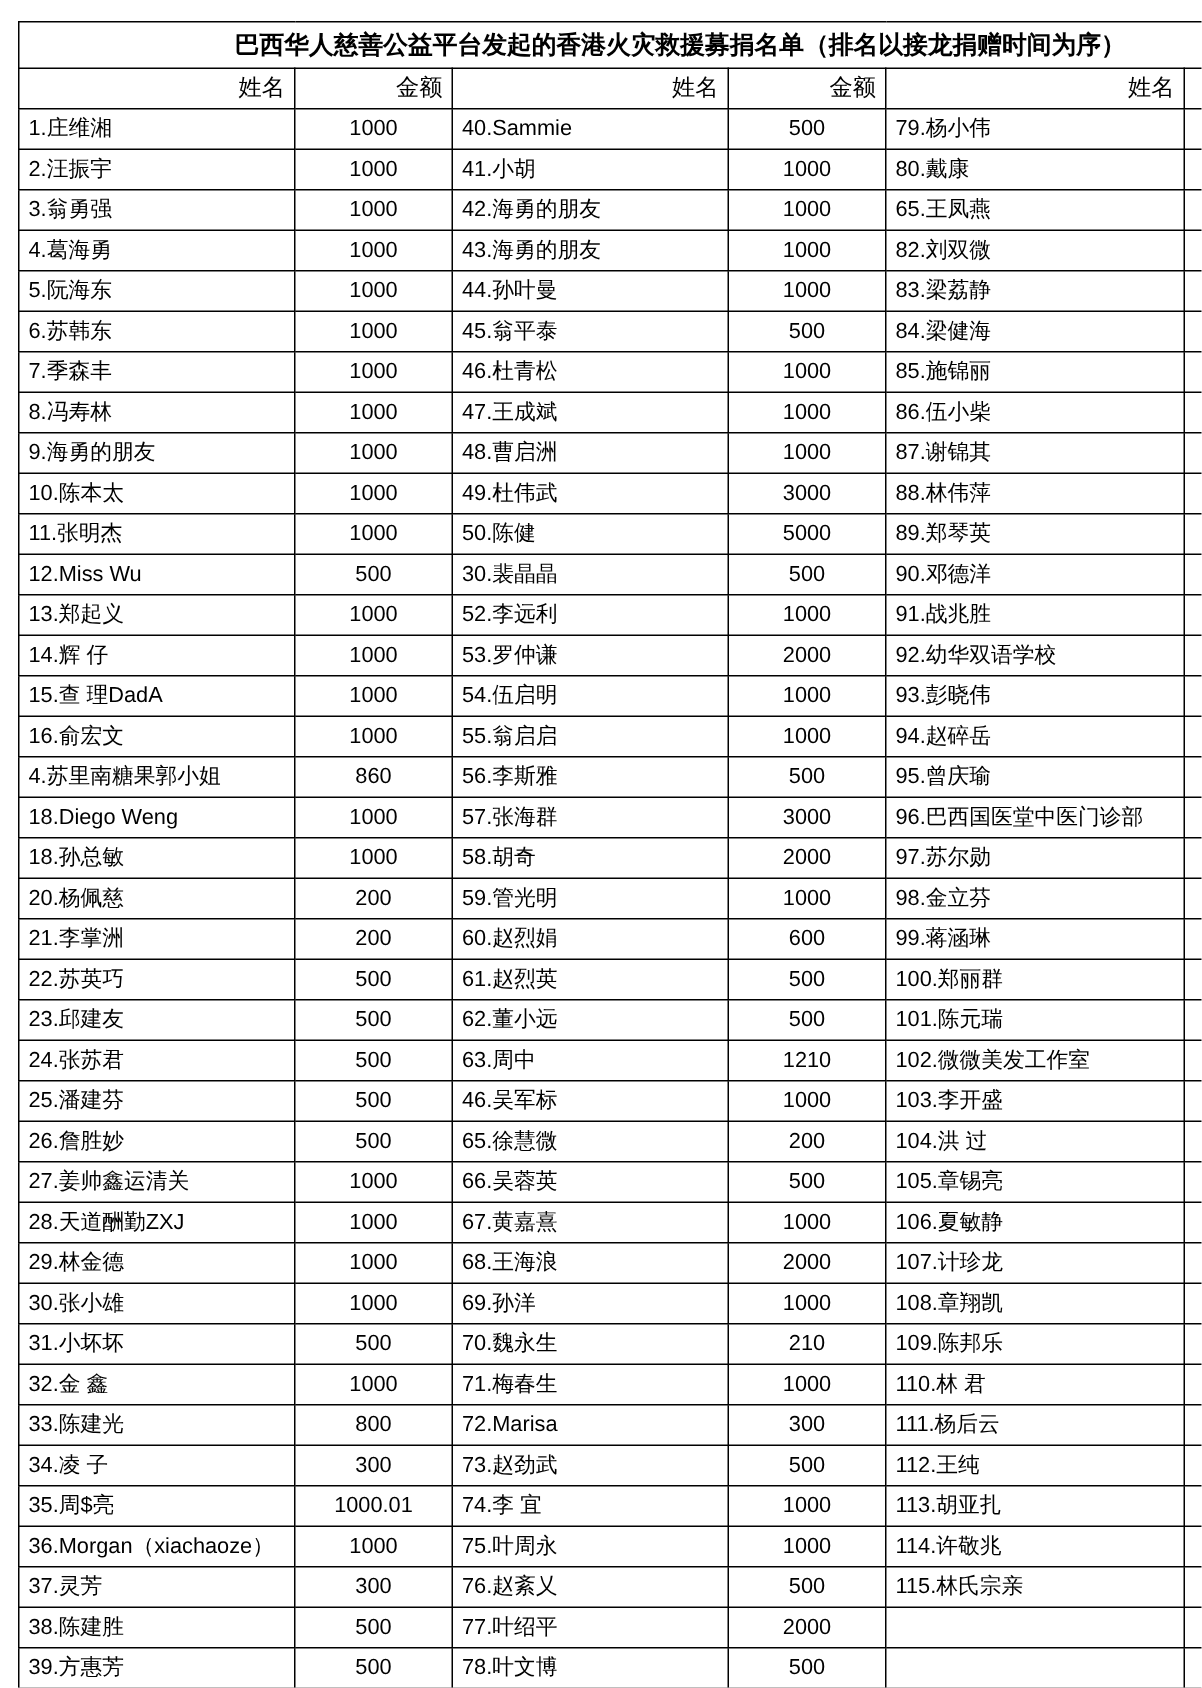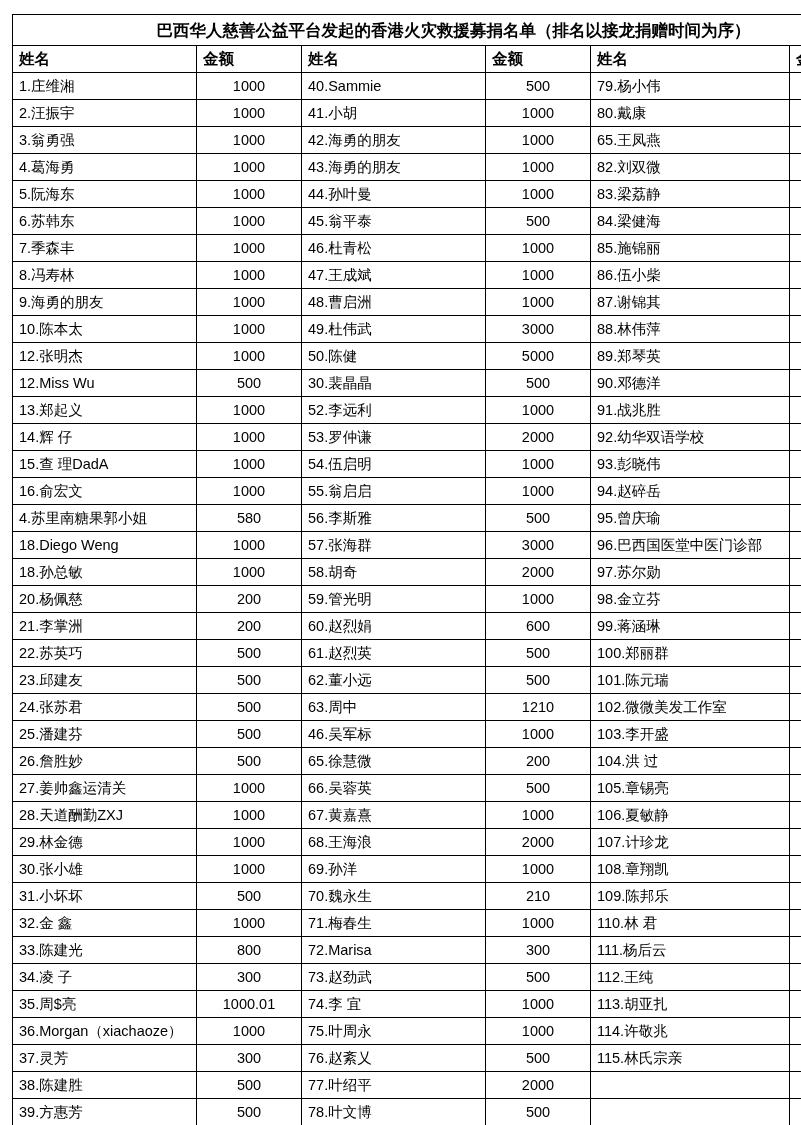--- a/index.html
+++ b/index.html
@@ -36,22 +36,22 @@
     overflow: hidden;
   }
   .title-cell {
     text-align: center;
     font-size: 16.5px !important;
     font-weight: bold;
     height: 30px !important;
     line-height: 30px !important;
   }
   .head-cell {
-    text-align: left;
-    font-weight: bold;
+    text-align: right;
+    font-weight: normal;
     font-size: 15.5px !important;
   }
   .name-cell {
     text-align: left;
   }
   .amount-cell {
     text-align: center;
   }
   col.c-name { width: 184px; }
   col.c-amt  { width: 105px; }
@@ -157,21 +157,21 @@
       </tr>
       <tr>
         <td class="name-cell">10.陈本太</td>
         <td class="amount-cell">1000</td>
         <td class="name-cell">49.杜伟武</td>
         <td class="amount-cell">3000</td>
         <td class="name-cell">88.林伟萍</td>
         <td class="amount-cell">1500</td>
       </tr>
       <tr>
-        <td class="name-cell">12.张明杰</td>
+        <td class="name-cell">11.张明杰</td>
         <td class="amount-cell">1000</td>
         <td class="name-cell">50.陈健</td>
         <td class="amount-cell">5000</td>
         <td class="name-cell">89.郑琴英</td>
         <td class="amount-cell">500</td>
       </tr>
       <tr>
         <td class="name-cell">12.Miss Wu</td>
         <td class="amount-cell">500</td>
         <td class="name-cell">30.裴晶晶</td>
@@ -206,21 +206,21 @@
       <tr>
         <td class="name-cell">16.俞宏文</td>
         <td class="amount-cell">1000</td>
         <td class="name-cell">55.翁启启</td>
         <td class="amount-cell">1000</td>
         <td class="name-cell">94.赵碎岳</td>
         <td class="amount-cell">2000</td>
       </tr>
       <tr>
         <td class="name-cell">4.苏里南糖果郭小姐</td>
-        <td class="amount-cell">580</td>
+        <td class="amount-cell">860</td>
         <td class="name-cell">56.李斯雅</td>
         <td class="amount-cell">500</td>
         <td class="name-cell">95.曾庆瑜</td>
         <td class="amount-cell">500</td>
       </tr>
       <tr>
         <td class="name-cell">18.Diego Weng</td>
         <td class="amount-cell">1000</td>
         <td class="name-cell">57.张海群</td>
         <td class="amount-cell">3000</td>

